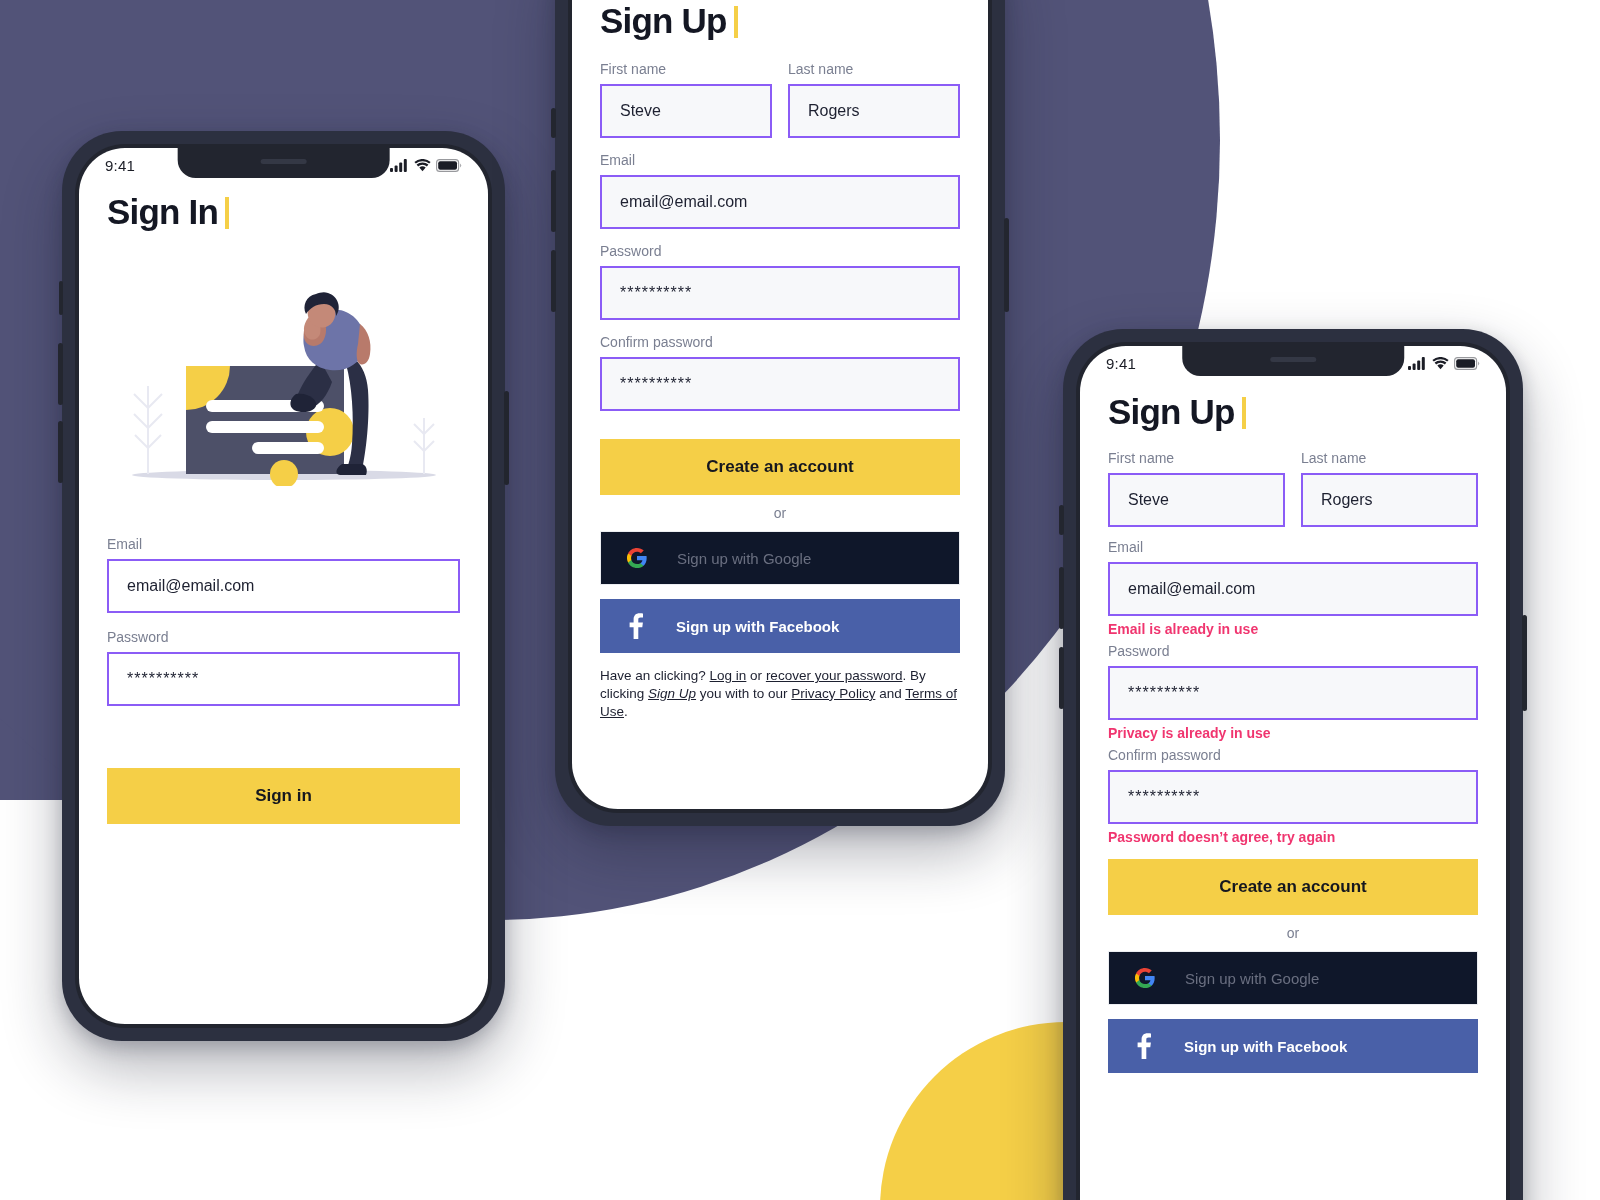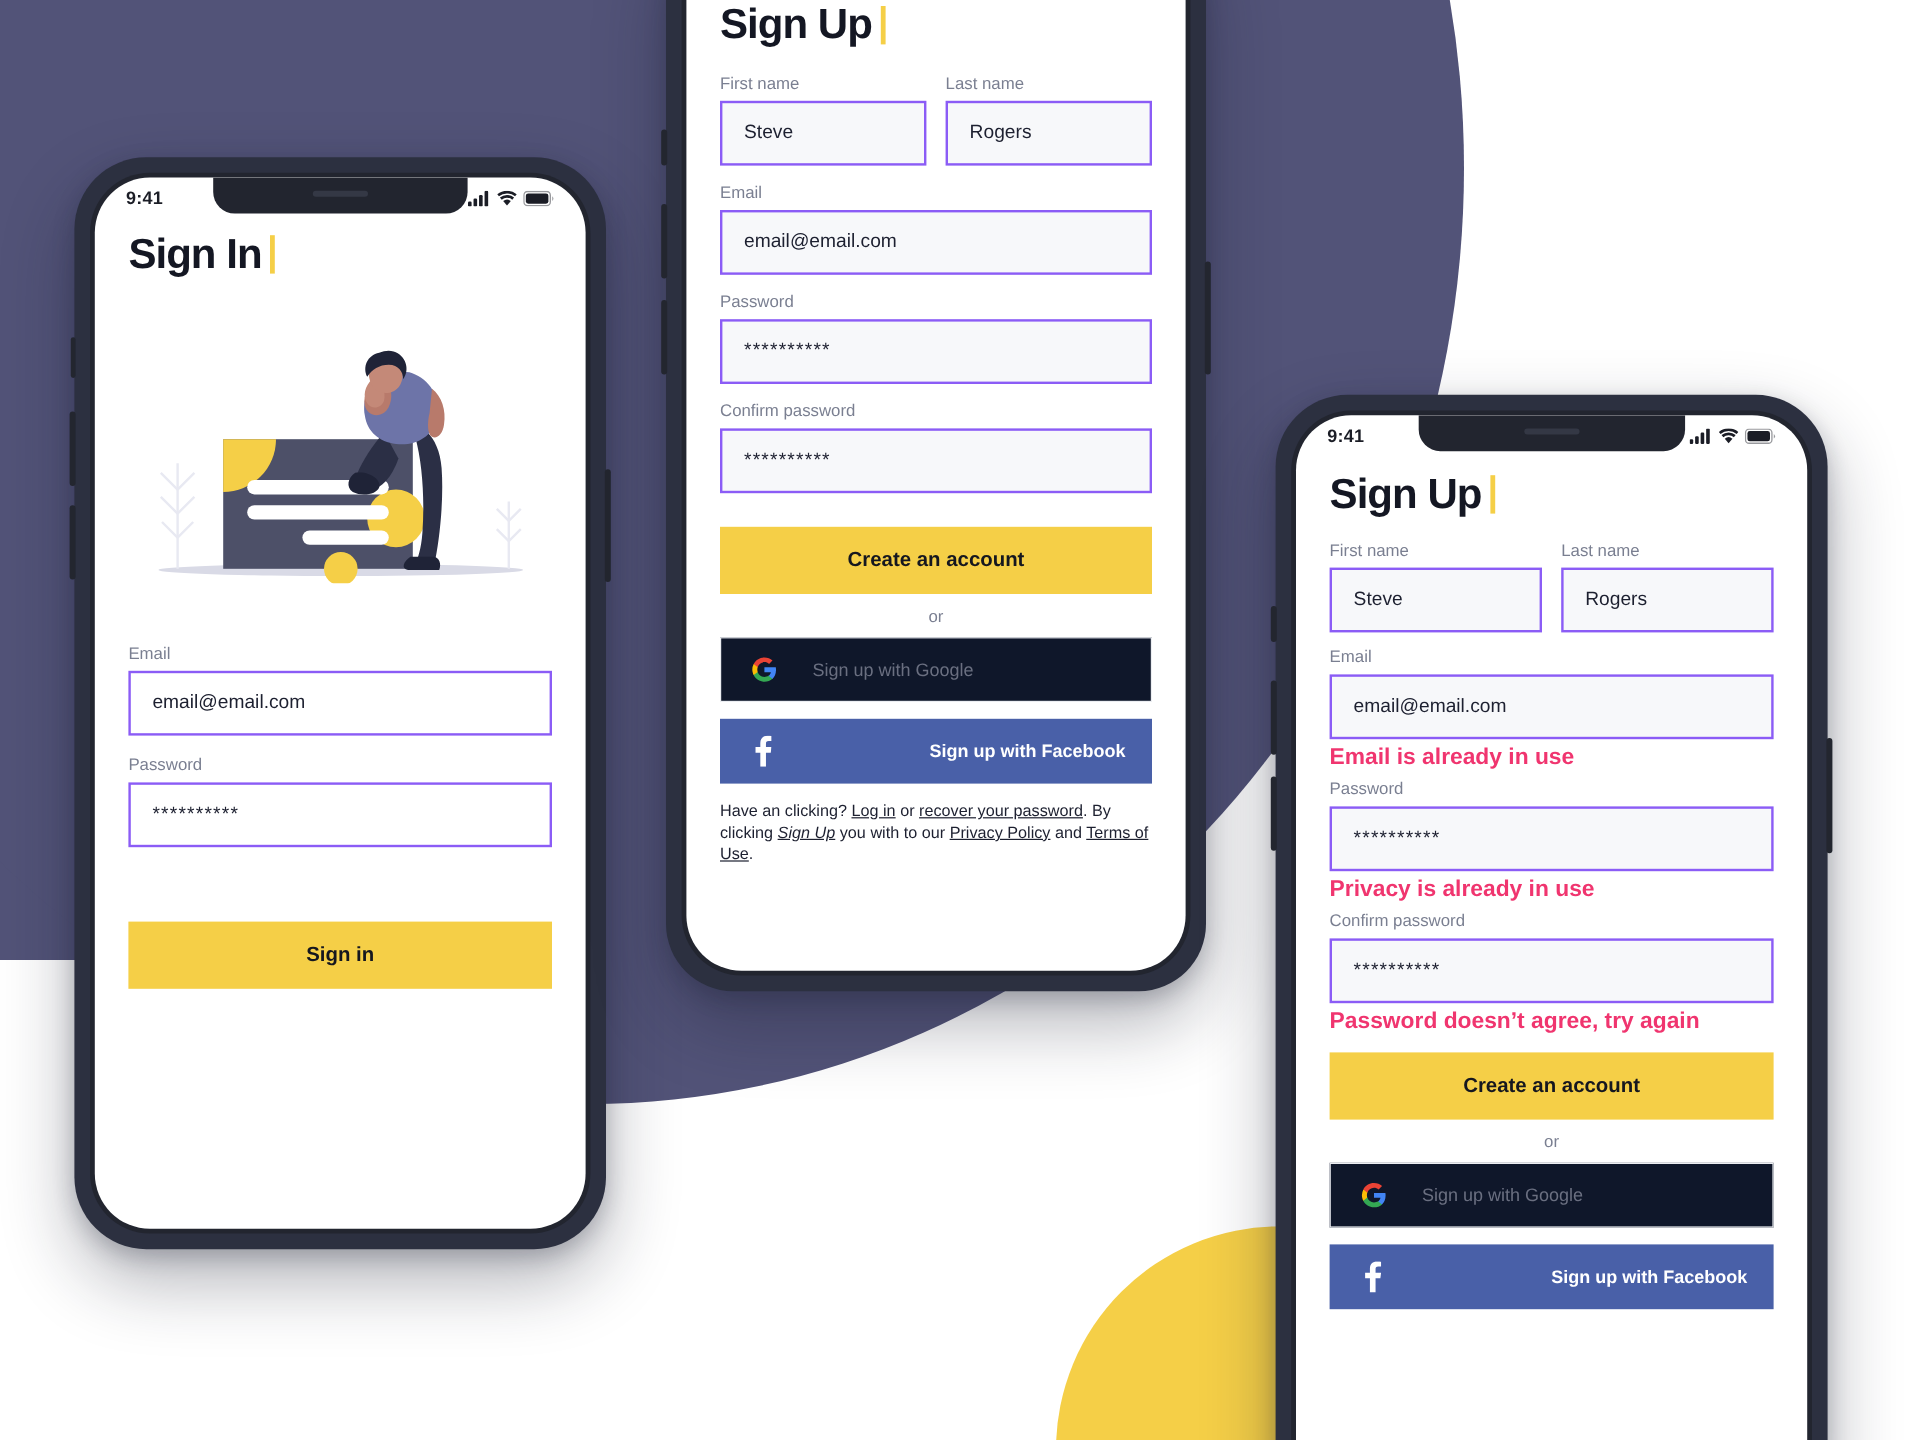--- a/index.html
+++ b/index.html
@@ -83,21 +83,21 @@
   }
 
   
   .statusbar {
     position: absolute; top: 0; left: 0; right: 0;
     height: 34px;
     display: flex; align-items: center; justify-content: space-between;
     padding: 0 26px;
     z-index: 10;
   }
-  .status-time { font-size: 15px; font-weight: bold; color: #1b1d26; letter-spacing:.2px;}
+  .status-time { font-size: 15px; font-weight: normal; color: #1b1d26; letter-spacing:.2px;}
   .status-icons { display: flex; align-items: center; gap: 5px; }
 
   
   .content { padding: 0 28px; position: relative; z-index: 4; }
   .page-title {
     font-size: 35px; font-weight: bold; color: #141723;
     letter-spacing: -.8px; display: inline-block; position: relative;
   }
   .caret {
     display: inline-block;
@@ -110,37 +110,37 @@
   .field-box {
     background: #f7f8fa;
     border: 2px solid #8b5cf6;
     height: 54px;
     display: flex; align-items: center;
     padding: 0 18px;
     font-size: 16px; color: #1d2030;
   }
   .field-box.light { background: #ffffff; }
   .field-box .pw { letter-spacing: 1px; font-size: 16px; }
-  .err { color: #f0356f; font-size: 19px; font-weight: bold; margin-top: 5px; }
+  .err { color: #f0356f; font-size: 14px; font-weight: bold; margin-top: 5px; }
 
   .btn-primary {
     background: #f5cf47;
     height: 56px;
     display: flex; align-items: center; justify-content: center;
     font-size: 17px; font-weight: bold; color: #15171f;
   }
   .or-text { text-align: center; font-size: 14px; color: #7a7f91; margin: 10px 0; }
   .btn-social {
     height: 54px;
     display: flex; align-items: center;
     padding: 0 22px;
     font-size: 15px;
   }
   .btn-google { background: #0f172a; border: 1px solid #eceef2; color: #6a6f80; }
-  .btn-fb { background: #4960a8; color: #fff; font-weight: bold; justify-content: space-between; }
+  .btn-fb { background: #4960a8; color: #fff; font-weight: bold; }
   .btn-social .ico { width: 28px; display: flex; justify-content: center; }
   .btn-social .lbl { margin-left: 26px; }
   .legal {
     font-size: 13.5px; line-height: 1.32; color: #1d2030;
   }
   .legal u { }
   .legal i { font-style: italic; text-decoration: underline; }
 
   
   .illus { display: block; margin: 0 auto; }

